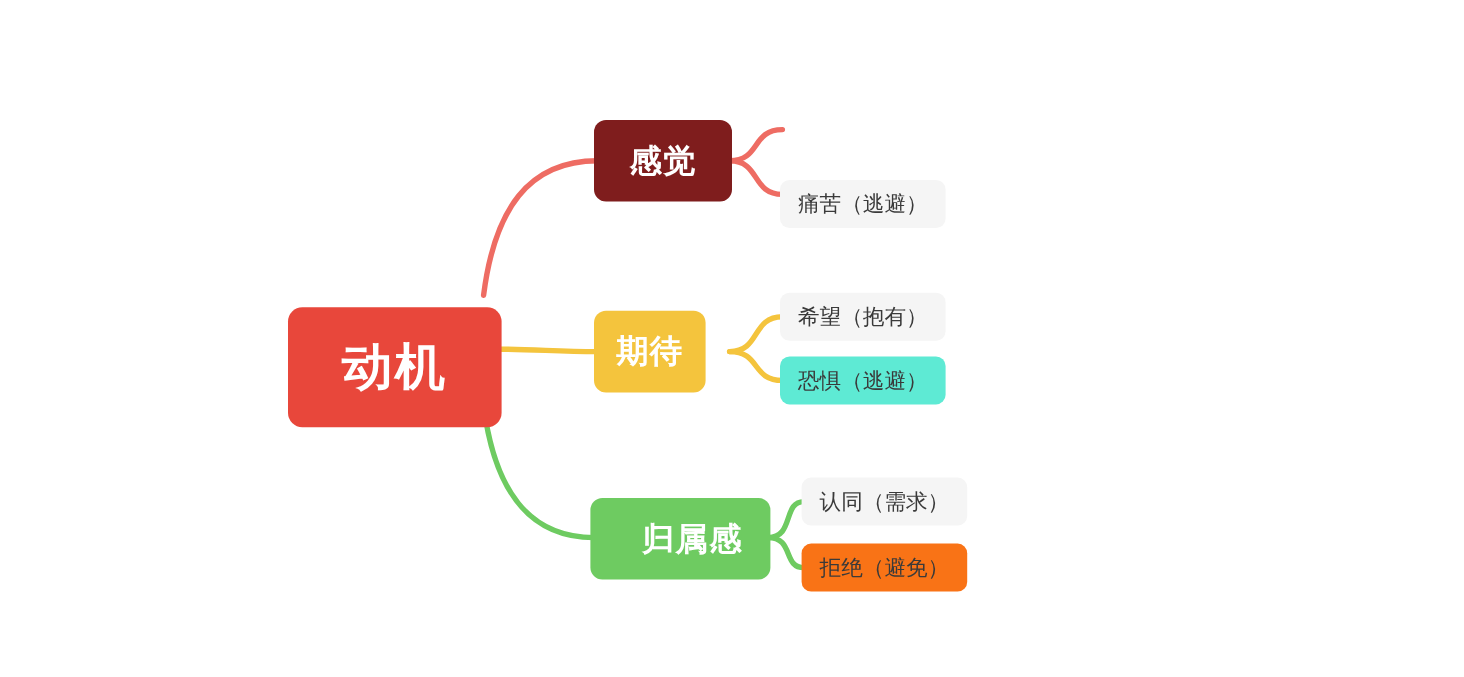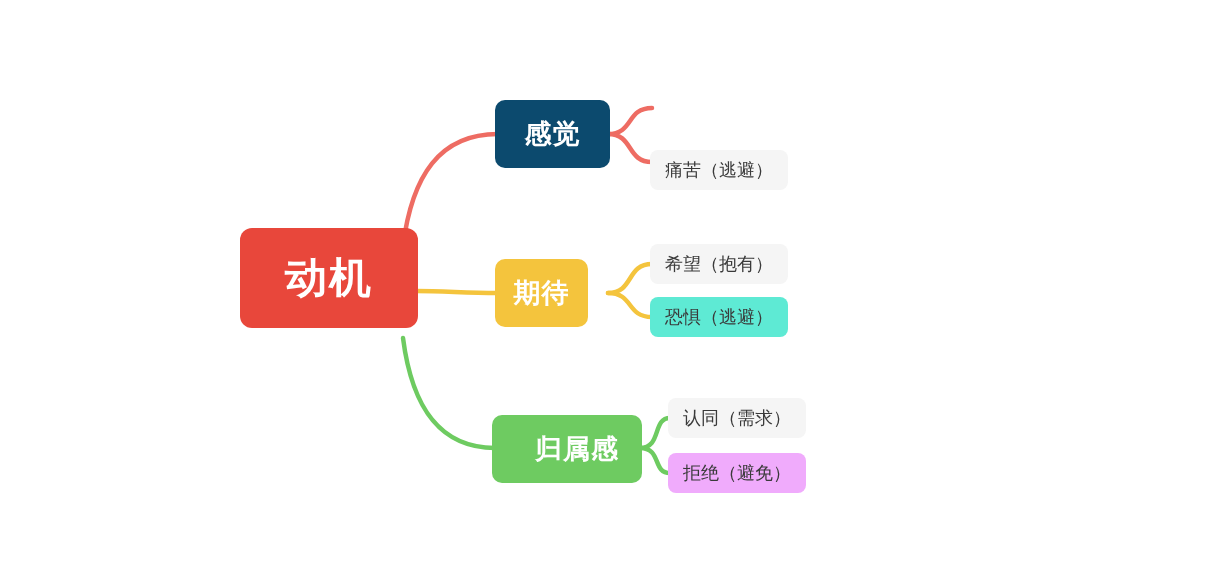--- a/index.html
+++ b/index.html
@@ -32,21 +32,21 @@
     position: absolute;
     display: flex;
     align-items: center;
     justify-content: center;
     box-sizing: border-box;
     z-index: 1;
     cursor: default;
   }
   .node-root {
     left: 240px;
-    top: 228px;
+    top: 256px;
     width: 178px;
     height: 100px;
     border-radius: 12px;
     color: #ffffff;
     font-size: 42px;
     font-weight: bold;
     letter-spacing: 2px;
   }
   .node-branch {
     height: 68px;
@@ -92,21 +92,21 @@
     <path d="M 608 293 C 634 293, 626 317, 652 317" style="stroke: rgb(244, 196, 61);"></path>
 
     <path d="M 640 448 C 662 448, 652 418, 670 418" style="stroke: rgb(110, 203, 97);"></path>
     <path d="M 640 448 C 662 448, 652 473, 670 473" style="stroke: rgb(110, 203, 97);"></path>
   </svg>
 
   <div class="node node-root" style="background-color: rgb(232, 71, 59);">
     <span>动机</span>
   </div>
 
-  <div class="node node-branch branch-feeling" style="background-color: #0c4a6e;">
+  <div class="node node-branch branch-feeling" style="background-color: #7f1d1d;">
     <span>感觉</span>
   </div>
 
   <div class="node node-branch branch-expect" style="background-color: rgb(244, 196, 61);">
     <span>期待</span>
   </div>
 
   <div class="node node-branch branch-belonging" style="background-color: rgb(110, 203, 97); padding-left: 20px;">
     <span>归属感</span>
   </div>
@@ -121,17 +121,17 @@
   </div>
 
   <div class="node node-leaf leaf-4" style="background-color: #5eead4;">
     <span>恐惧（逃避）</span>
   </div>
 
   <div class="node node-leaf leaf-5" style="background-color: rgb(245, 245, 245);">
     <span>认同（需求）</span>
   </div>
 
-  <div class="node node-leaf leaf-6" style="background-color: #f0abfc;">
+  <div class="node node-leaf leaf-6" style="background-color: #f97316;">
     <span>拒绝（避免）</span>
   </div>
 
 </div>
 
 </body></html>

